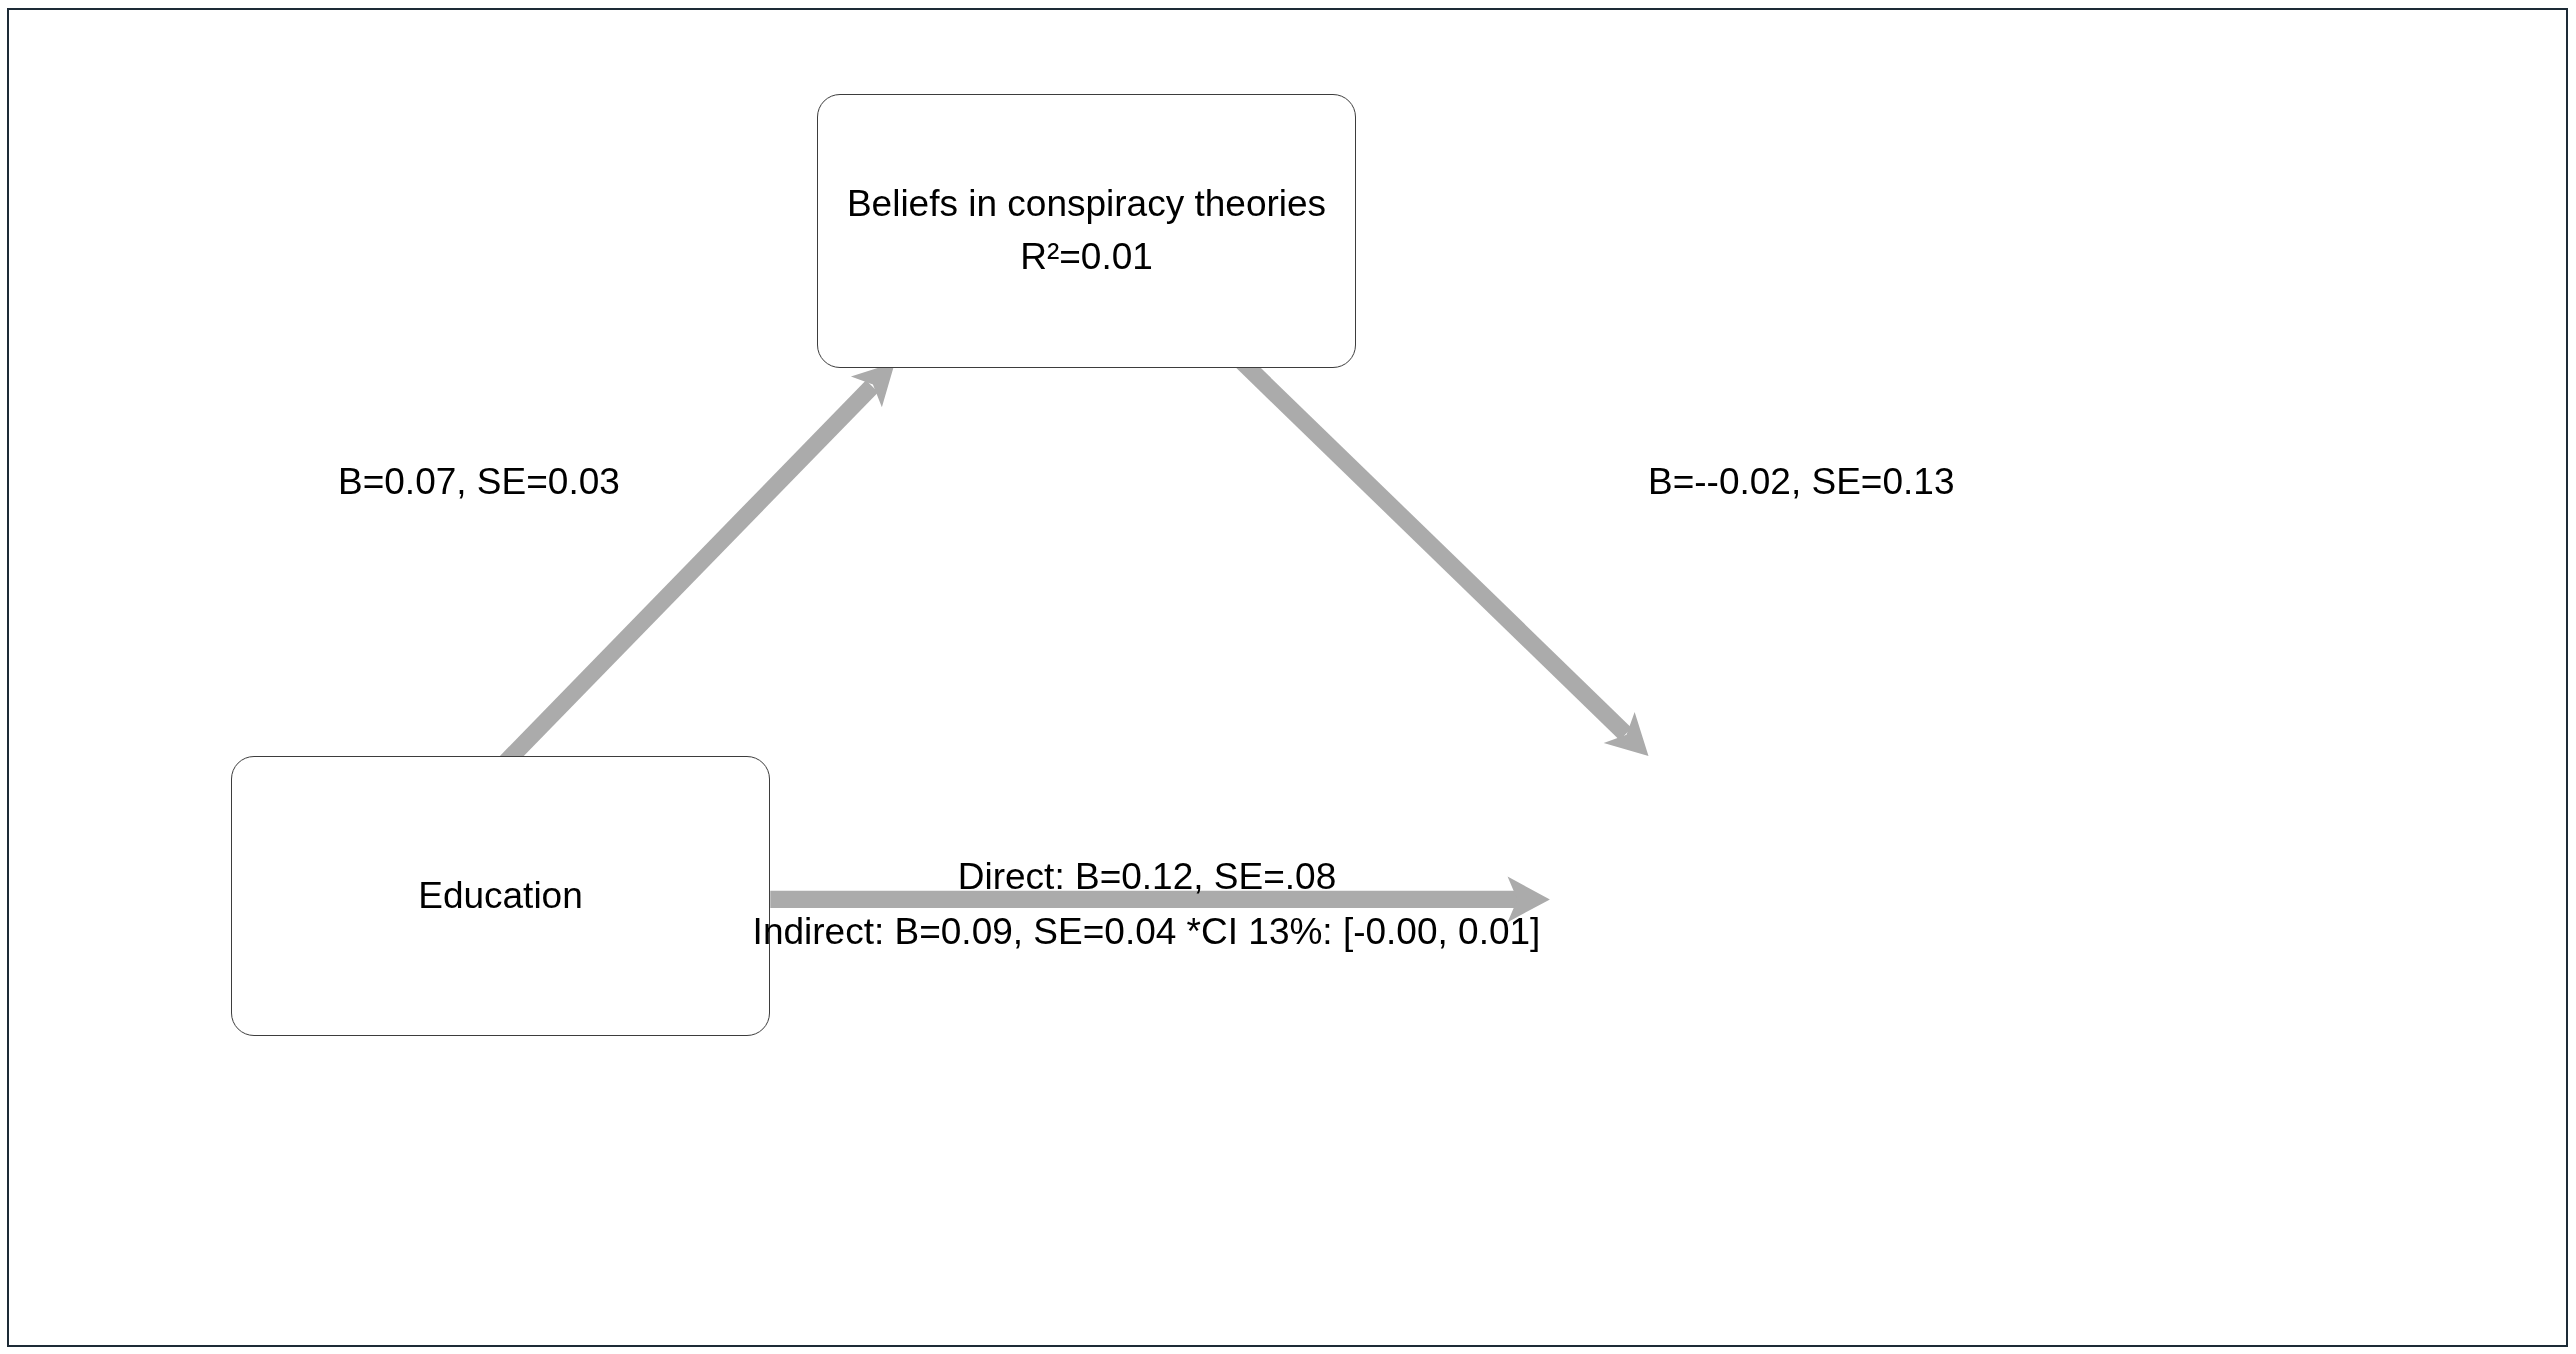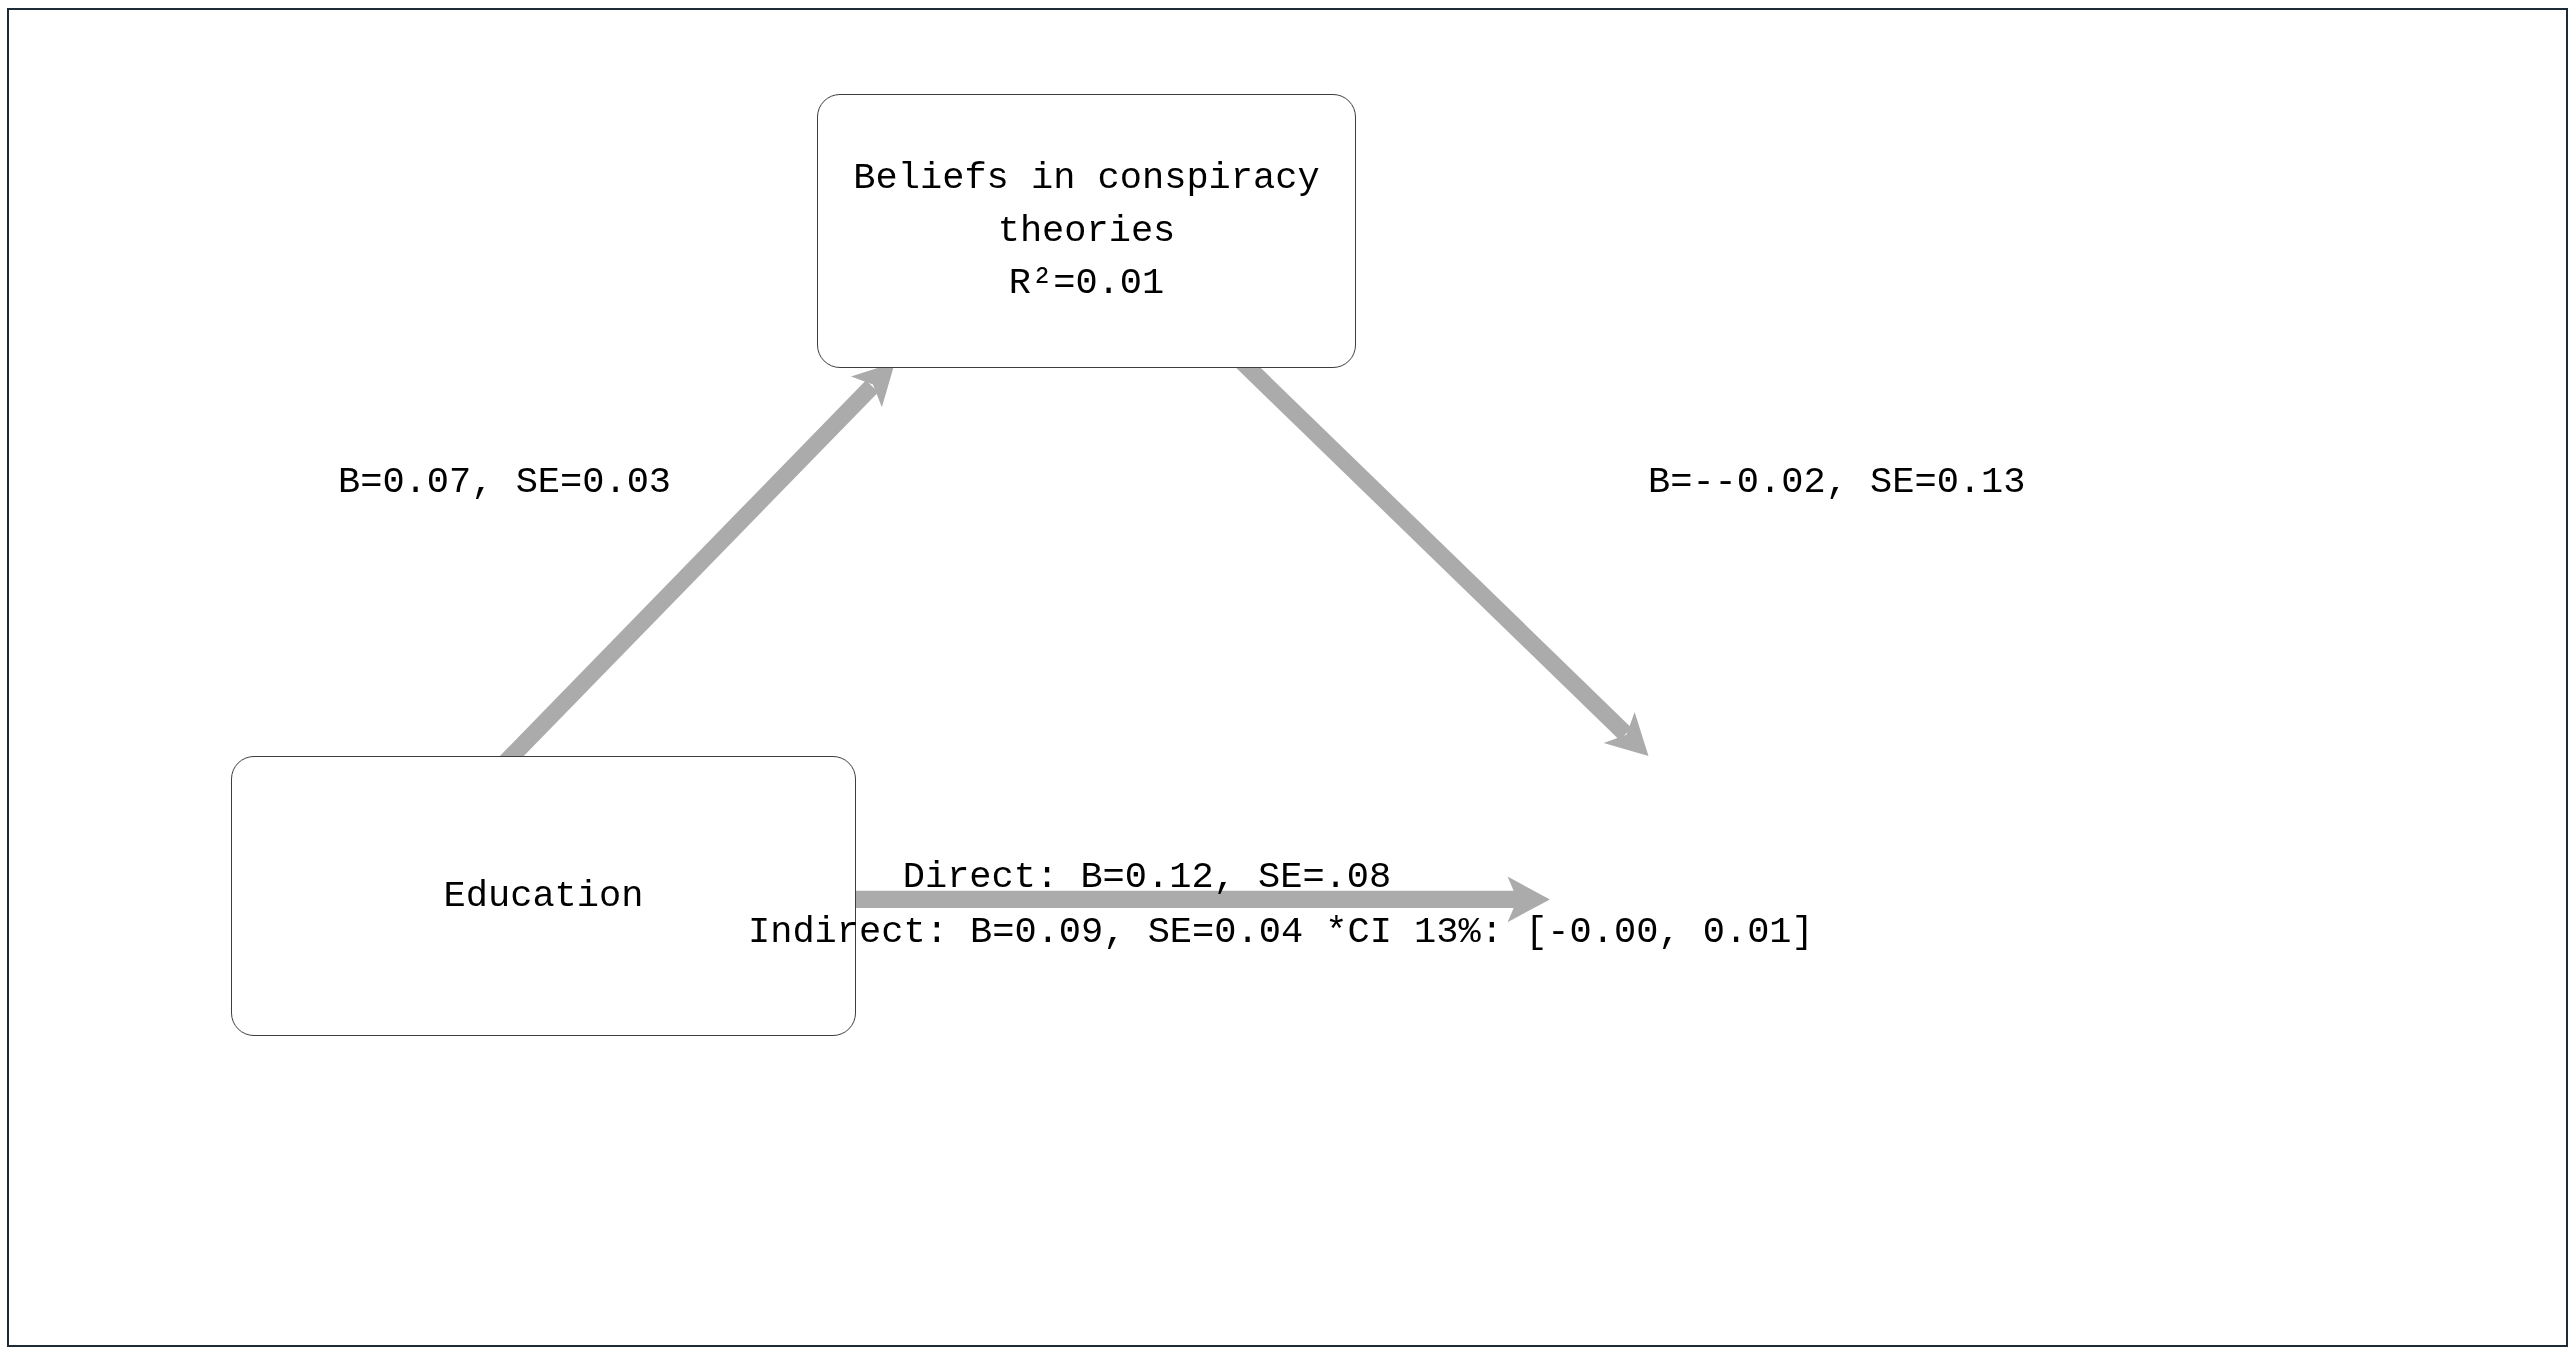--- a/index.html
+++ b/index.html
@@ -5,21 +5,21 @@
   html, body {
     margin: 0;
     padding: 0;
     background: #ffffff;
   }
   .canvas {
     position: relative;
     width: 2576px;
     height: 1354px;
     background: #ffffff;
-    font-family: Liberation Mono, monospace;
+    font-family: Liberation Sans, sans-serif;
     color: #000000;
     overflow: hidden;
   }
   .frame {
     position: absolute;
     left: 6.5px;
     top: 8.1px;
     width: 2561px;
     height: 1339px;
     border: 2.4px solid #1d2b36;
@@ -52,21 +52,21 @@
     justify-content: center;
     text-align: center;
     font-size: 37px;
     line-height: 1.42;
     padding: 0 9.8px;
   }
   .node-text {
     white-space: pre-line;
   }
   .node-mediator  { left: 817px; top: 94px; width: 539px; height: 274px; }
-  .node-predictor { left: 231px;  top: 756px; width: 625px; height: 280px; }
+  .node-predictor { left: 231px;  top: 756px; width: 539px; height: 280px; }
   .node-outcome   { left: 1550px; top: 758px; width: 535px; height: 277px; }
   .edge-label {
     position: absolute;
     font-size: 37px;
     line-height: 1.15;
     white-space: nowrap;
   }
   .label-a { left: 338px;  top: 461px; }
   .label-b { left: 1648px; top: 461px; }
   .label-direct   { left: 754px; top: 856px; width: 786px; text-align: center; }

